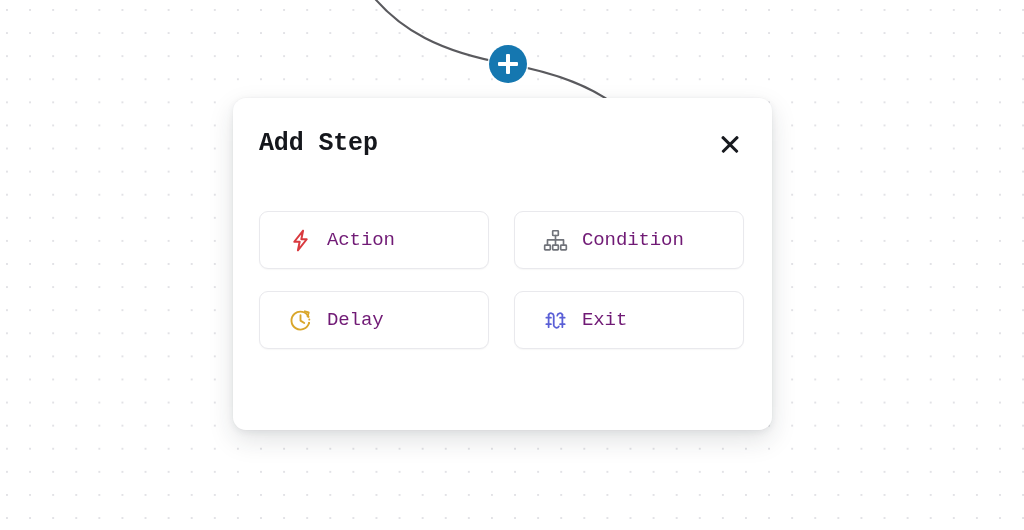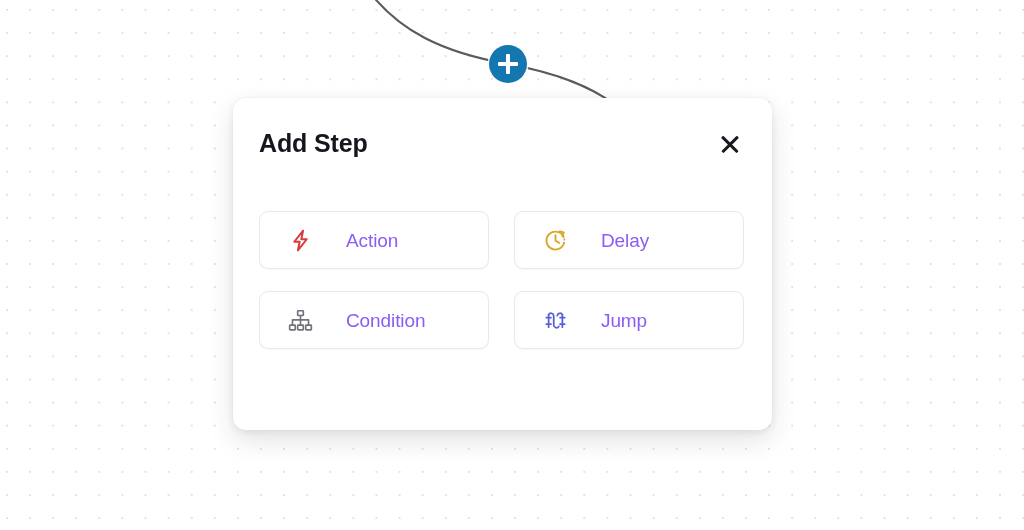--- a/index.html
+++ b/index.html
@@ -70,20 +70,21 @@
     top: 98px;
     width: 539px;
     height: 332px;
     background: #ffffff;
     border-radius: 13px;
     box-shadow: 0 10px 26px rgba(30,36,50,0.13),
                 0 2px 7px rgba(30,36,50,0.07),
                 0 0 0 0.7px rgba(0,0,0,0.015);
     z-index: 5;
     box-sizing: border-box;
+    font-family: Liberation Mono, monospace;
   }
 
   #card-header {
     position: absolute;
     left: 0;
     top: 0;
     width: 100%;
     height: 90px;
     display: flex;
     align-items: center;
@@ -145,23 +146,23 @@
   .option-icon {
     width: 27px;
     height: 27px;
     flex: 0 0 27px;
     display: flex;
     align-items: center;
     justify-content: center;
   }
   .option-icon svg { display: block; }
   .option-label {
-    margin-left: 32px;
+    margin-left: 13px;
     font-size: 19px;
-    color: #8b5cf6;
+    color: #701a75;
     line-height: 1;
     letter-spacing: -0.1px;
   }
 </style>
 </head>
 <body>
 
 <div id="canvas">
 
   <svg id="flow-layer" viewBox="0 0 1024 530" xmlns="http://www.w3.org/2000/svg">
@@ -185,62 +186,62 @@
 
     <div id="option-grid">
 
       <div class="option-button">
         <span class="option-icon">
           <svg width="25" height="25" viewBox="0 0 24 24" fill="none" stroke="#d93a3f" stroke-width="1.9" stroke-linecap="round" stroke-linejoin="round">
             <path d="M14.5 2.5 L6 13.2 L11.2 13.2 L9.5 21.5 L18 10.8 L12.8 10.8 Z"></path>
           </svg>
         </span>
         <span class="option-label">Action</span>
-      </div>
-
-      <div class="option-button">
-        <span class="option-icon">
-          <svg width="25" height="25" viewBox="0 0 24 24" fill="none" stroke="#d9a62a" stroke-width="1.8" stroke-linecap="round" stroke-linejoin="round">
-            <path d="M19.8 8.6 A 8.6 8.6 0 1 0 20.2 14.4"></path>
-            <path d="M20.2 14.4 A 8.6 8.6 0 0 0 19.8 8.6" stroke-dasharray="0.2 3.1"></path>
-            <path d="M16.2 3.2 L19.9 4.3 L18.8 8.1"></path>
-            <path d="M12 6.9 L12 12.1 L15.6 14.4"></path>
-          </svg>
-        </span>
-        <span class="option-label">Delay</span>
       </div>
 
       <div class="option-button">
         <span class="option-icon">
           <svg width="25" height="25" viewBox="0 0 24 24" fill="none" stroke="#70737a" stroke-width="1.6" stroke-linecap="round" stroke-linejoin="round">
             <rect x="9.3" y="2.6" width="5.4" height="4.6" rx="0.6"></rect>
             <rect x="1.6" y="16.4" width="5.4" height="4.6" rx="0.6"></rect>
             <rect x="9.3" y="16.4" width="5.4" height="4.6" rx="0.6"></rect>
             <rect x="17" y="16.4" width="5.4" height="4.6" rx="0.6"></rect>
             <path d="M12 7.2 L12 11.4"></path>
             <path d="M4.3 16.4 L4.3 11.4 L19.7 11.4 L19.7 16.4"></path>
             <path d="M12 11.4 L12 16.4"></path>
           </svg>
         </span>
         <span class="option-label">Condition</span>
+      </div>
+
+      <div class="option-button">
+        <span class="option-icon">
+          <svg width="25" height="25" viewBox="0 0 24 24" fill="none" stroke="#d9a62a" stroke-width="1.8" stroke-linecap="round" stroke-linejoin="round">
+            <path d="M19.8 8.6 A 8.6 8.6 0 1 0 20.2 14.4"></path>
+            <path d="M20.2 14.4 A 8.6 8.6 0 0 0 19.8 8.6" stroke-dasharray="0.2 3.1"></path>
+            <path d="M16.2 3.2 L19.9 4.3 L18.8 8.1"></path>
+            <path d="M12 6.9 L12 12.1 L15.6 14.4"></path>
+          </svg>
+        </span>
+        <span class="option-label">Delay</span>
       </div>
 
 
       <div class="option-button">
         <span class="option-icon">
           <svg width="25" height="25" viewBox="0 0 24 24" fill="none" stroke="#5a5fd6" stroke-width="1.7" stroke-linecap="round" stroke-linejoin="round">
             <path d="M5.4 6.4 L5.4 18.4"></path>
             <path d="M5.4 6.4 A 2.6 2.6 0 0 1 10.3 7.4 L10.3 16.6 A 2.6 2.6 0 0 0 15.2 17.6"></path>
             <path d="M18.6 6.4 L18.6 18.4"></path>
             <path d="M18.6 6.4 A 2.6 2.6 0 0 0 13.7 7.4"></path>
             <path d="M3.2 9.3 L7.6 9.3"></path>
             <path d="M16.4 9.3 L20.8 9.3"></path>
             <path d="M3.2 15.5 L7.6 15.5"></path>
             <path d="M16.4 15.5 L20.8 15.5"></path>
           </svg>
         </span>
-        <span class="option-label">Jump</span>
+        <span class="option-label">Exit</span>
       </div>
 
 
     </div>
   </div>
 </div>
 
 </body></html>

